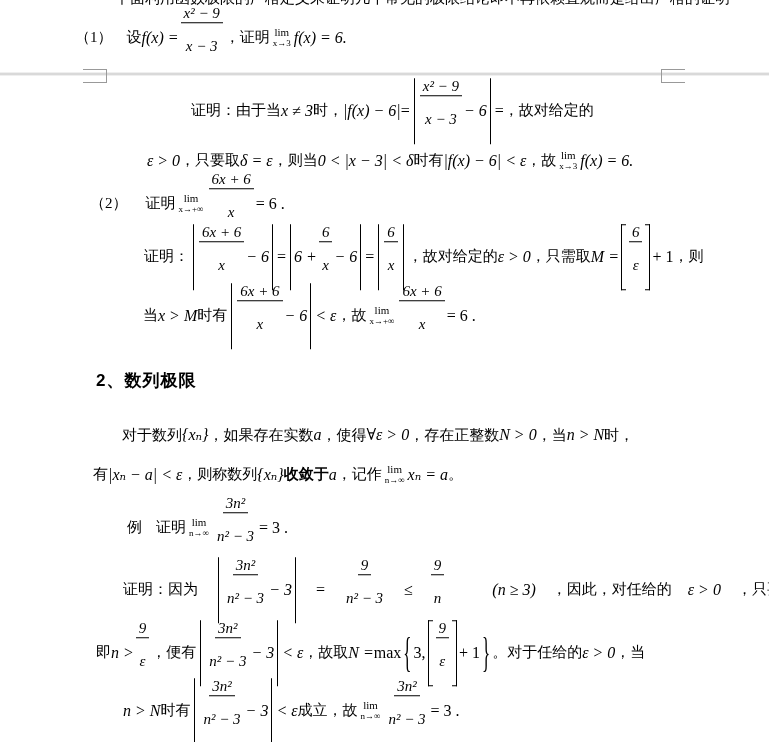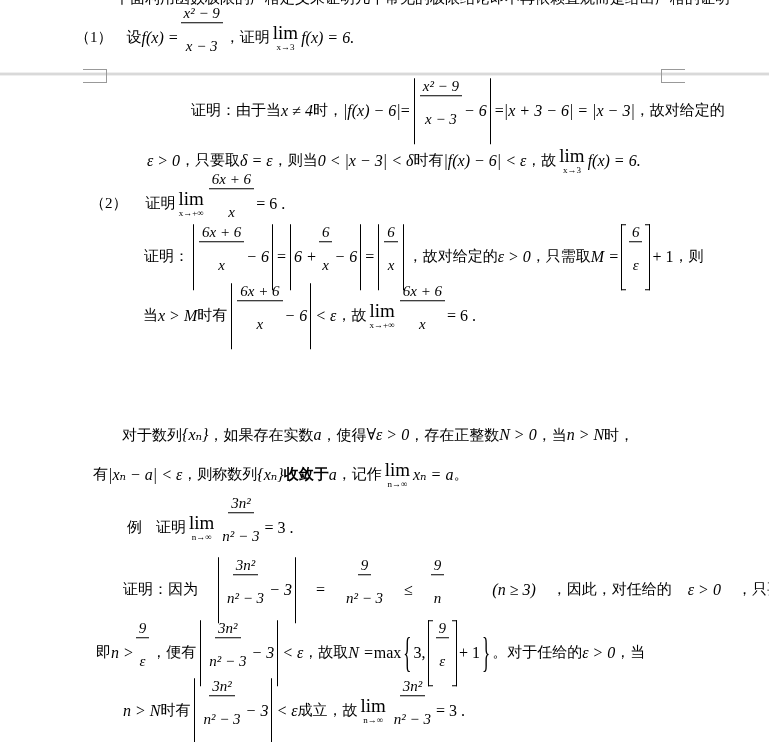--- a/index.html
+++ b/index.html
@@ -19,21 +19,21 @@
   
   .aw{display:inline-flex;align-items:center;padding:1px 0;margin:0 1px;}
   .bar{align-self:stretch;width:0;border-left:1px solid #000;margin:0 3px;}
   .bk{align-self:stretch;width:4px;margin:0 1px;}
   .bl{border:1px solid #000;border-right:none;}
   .br{border:1px solid #000;border-left:none;}
   .brace{display:inline-block;font-size:17px;font-style:normal;
          transform:scale(1,2.5);padding:0 2px;}
   
   .lim{display:inline-flex;flex-direction:column;align-items:center;line-height:1;margin:0 3px;}
-  .lt{font-size:19px;font-style:normal;}
+  .lt{font-size:11px;font-style:normal;}
   .lsb{font-size:9px;margin-top:1px;} .g14{display:inline-block;width:14px;}
   .g18{display:inline-block;width:18px;}
   
   .h2{position:absolute;left:96px;top:369px;font-size:17px;font-weight:600;
       font-family:"Liberation Sans","DejaVu Sans",sans-serif;letter-spacing:1px;}
   
   .topline{position:absolute;left:115px;top:-11px;font-size:15px;white-space:nowrap;}
   
   .sep{position:absolute;left:0;top:73px;width:769px;height:2px;background:#d9d9d9;
        box-shadow:0 1px 0 #efefef,0 -1px 0 #efefef;}
@@ -66,35 +66,34 @@
     <span class="c">证明</span>
     <span class="lim">
       <span class="lt">lim</span>
       <span class="lsb">x→3</span>
     </span>
     <span class="m">f(x) = 6.</span>
   </div>
 
   <div class="ln" style="left:143px;top:111px;margin-left:48px;">
     <span class="c">证明：由于当</span>
-    <span class="m">x ≠ 4</span>
+    <span class="m">x ≠ 3</span>
     <span class="c">时，</span>
     <span class="m">|f(x) − 6|</span>
     <span class="u">=</span>
     <span class="aw">
       <span class="bar"></span>
       <span class="fr">
         <span class="fn">x² − 9</span>
         <span class="fd">x − 3</span>
       </span>
       <span class="m">− 6</span>
       <span class="bar"></span>
     </span>
     <span class="u">=</span>
-    <span class="m">|x + 3 − 6| = |x − 3|</span>
     <span class="c">，故对给定的</span>
   </div>
 
   <div class="ln" style="left:147px;top:160px;">
     <span class="m">ε &gt; 0</span>
     <span class="c">，只要取</span>
     <span class="m">δ = ε</span>
     <span class="c">，则当</span>
     <span class="m">0 &lt; |x − 3| &lt; δ</span>
     <span class="c">时有</span>
@@ -188,20 +187,21 @@
       <span class="lt">lim</span>
       <span class="lsb">x→+∞</span>
     </span>
     <span class="fr">
       <span class="fn">6x + 6</span>
       <span class="fd">x</span>
     </span>
     <span class="u">= 6 .</span>
   </div>
 
+  <div class="h2">2、数列极限</div>
 
   <div class="ln" style="left:122px;top:435px;">
     <span class="c">对于数列</span>
     <span class="m">{xₙ}</span>
     <span class="c">，如果存在实数 </span>
     <span class="m">a</span>
     <span class="c">，使得 </span>
     <span class="m">∀ε &gt; 0</span>
     <span class="c">，存在正整数 </span>
     <span class="m">N &gt; 0</span>

